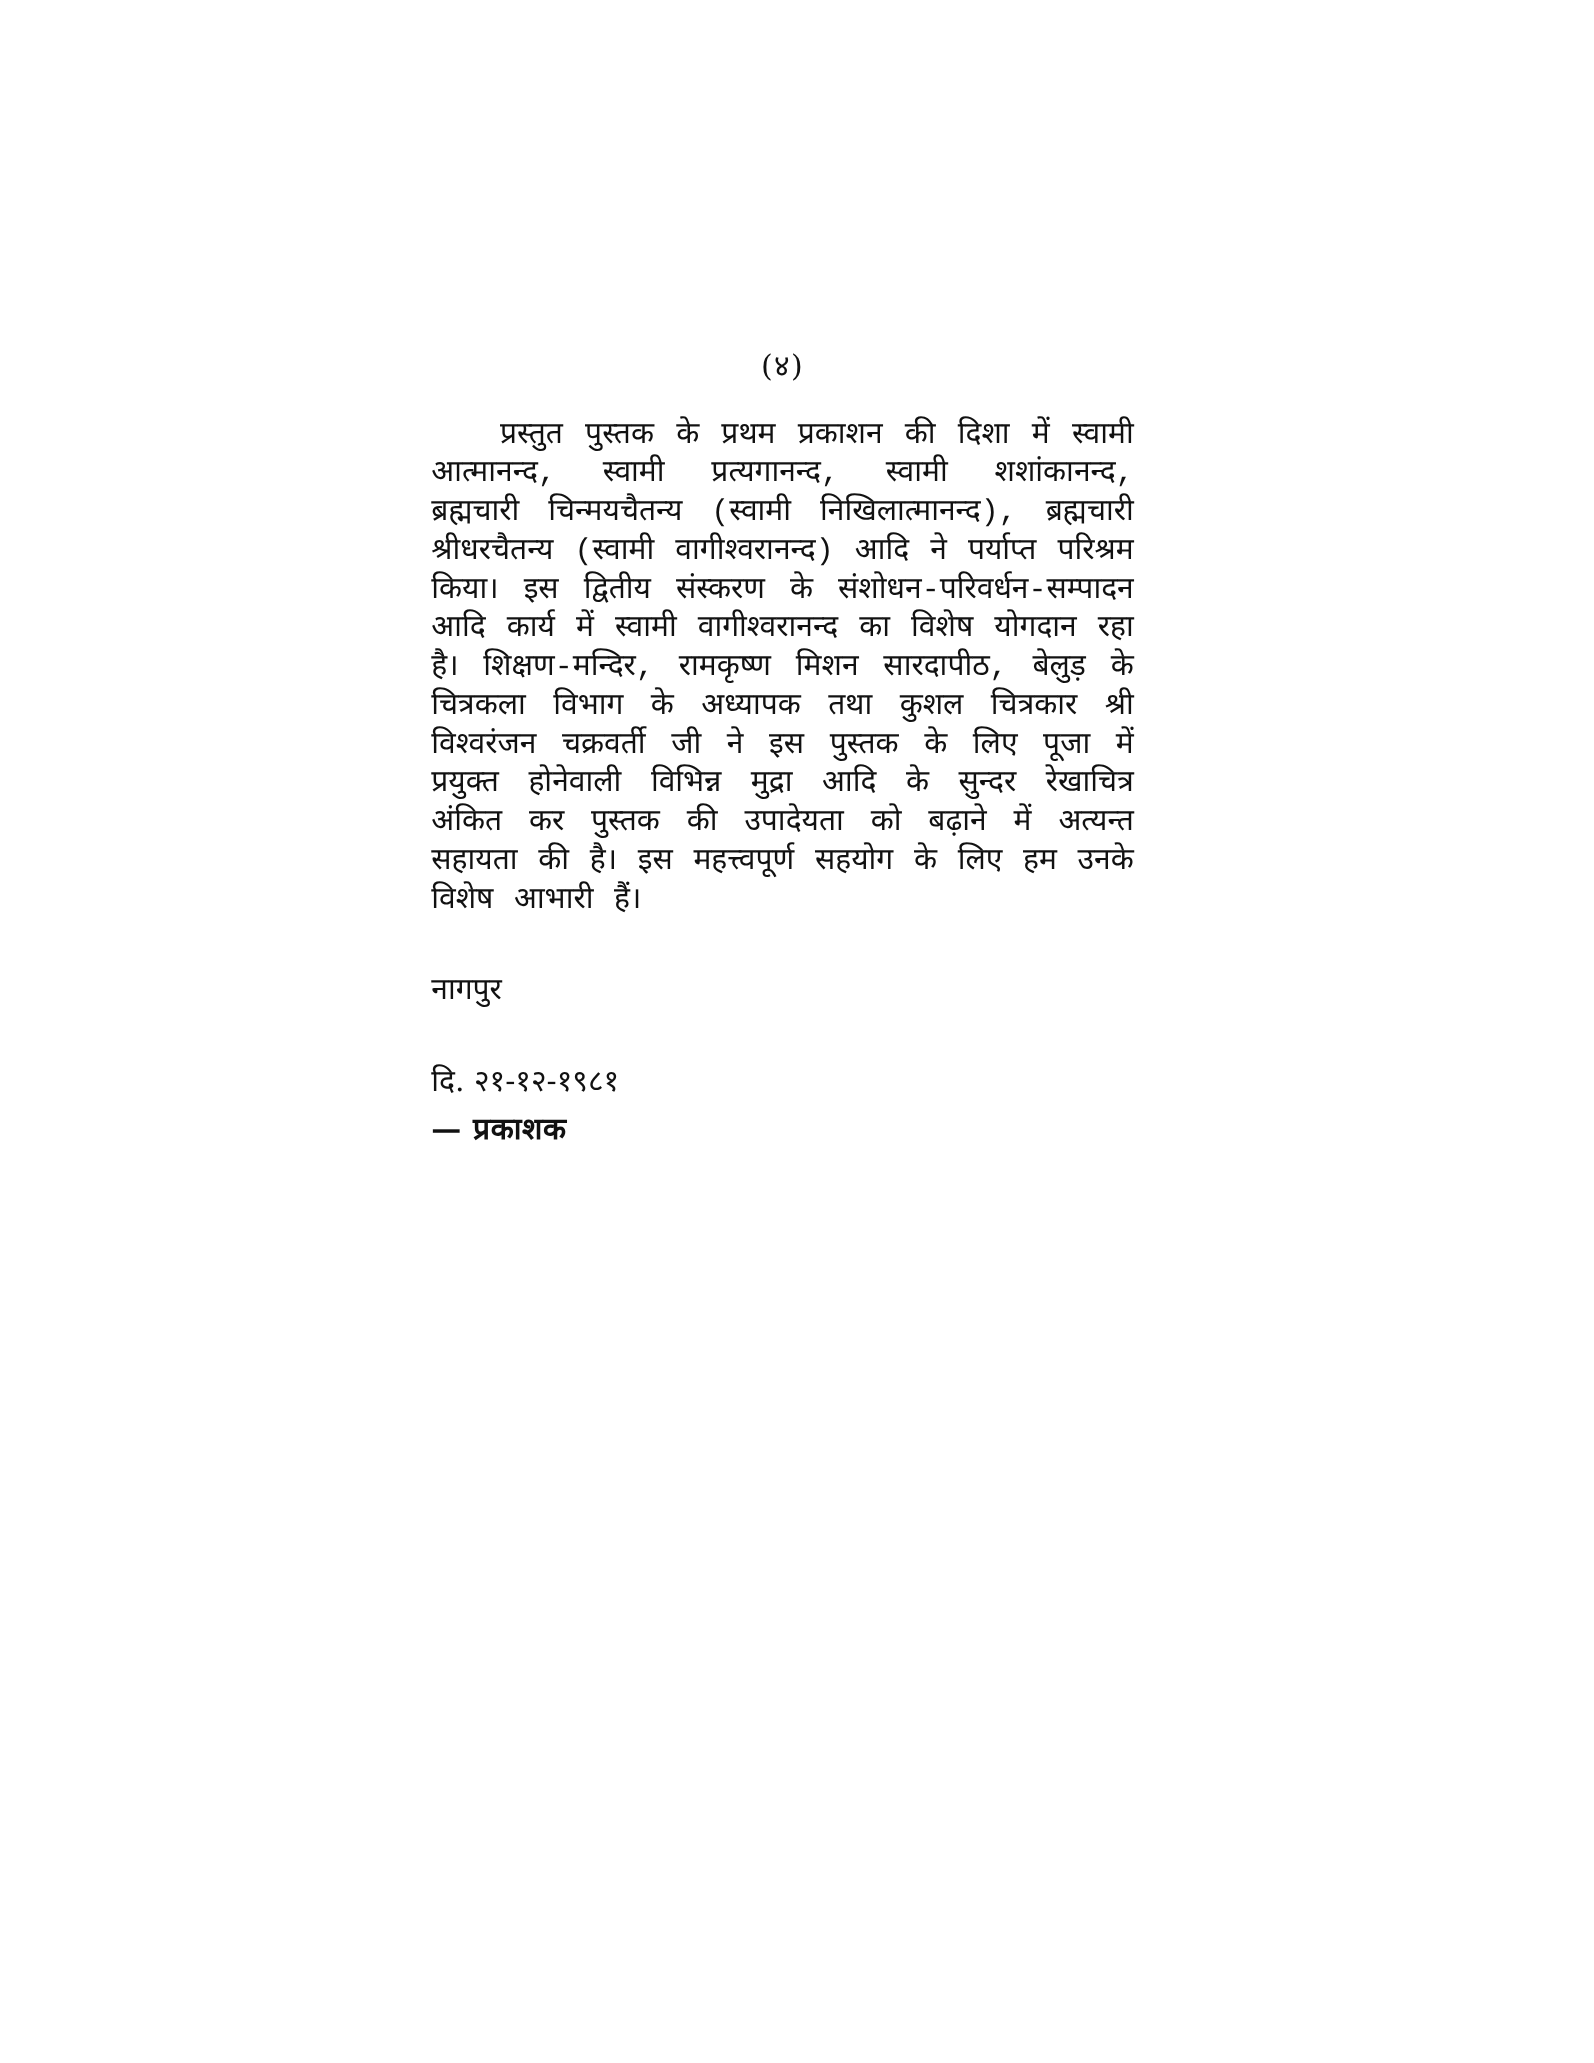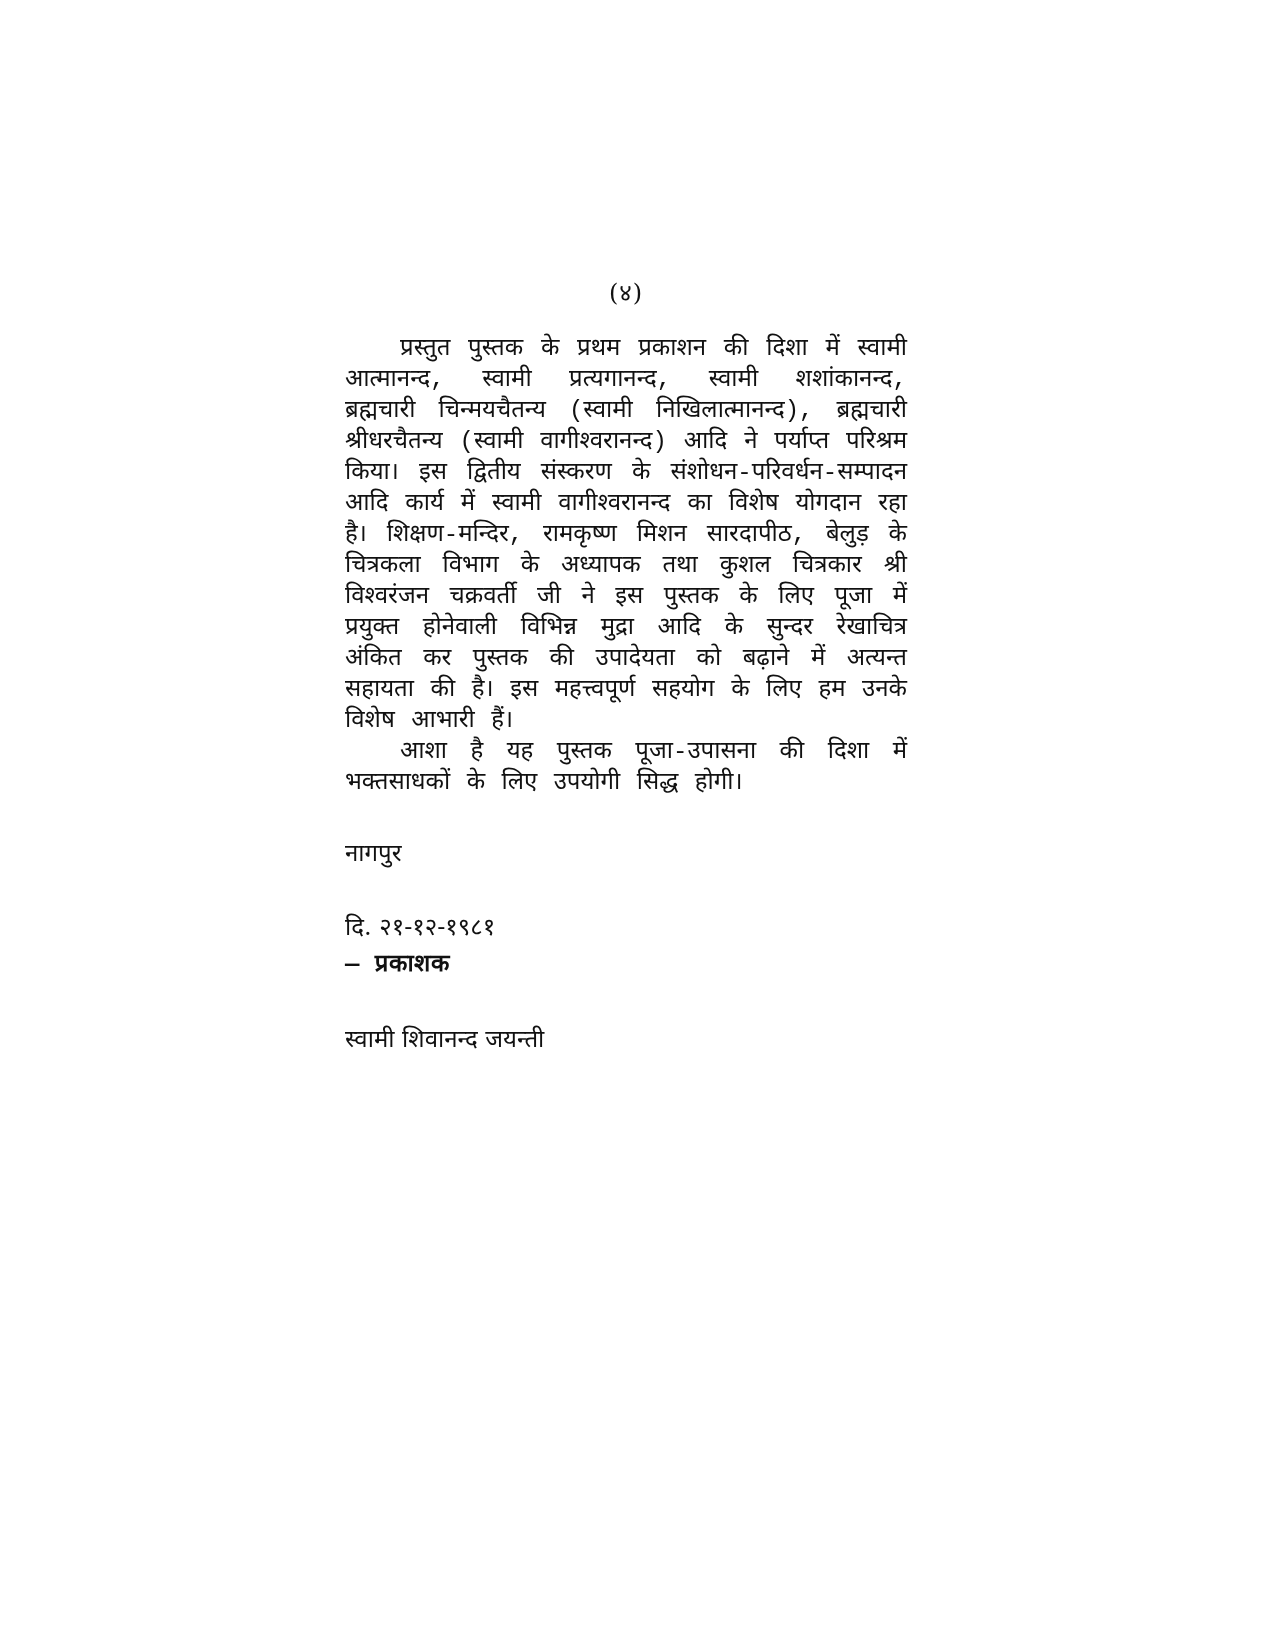--- a/index.html
+++ b/index.html
@@ -52,40 +52,37 @@
   }
   .date-row {
     display: flex;
     justify-content: space-between;
     align-items: baseline;
     flex-direction: column;
   }
   .signature {
     font-weight: bold;
     letter-spacing: 0.5px;
-    font-family: Liberation Mono, monospace;
   }
 </style>
 </head>
 <body>
 
 <div class="page">
   <div class="content">
 
     <div class="page-number">(४)</div>
 
     <p class="para">प्रस्तुत पुस्तक के प्रथम प्रकाशन की दिशा में स्वामी आत्मानन्द, स्वामी प्रत्यगानन्द, स्वामी शशांकानन्द, ब्रह्मचारी चिन्मयचैतन्य (स्वामी निखिलात्मानन्द), ब्रह्मचारी श्रीधरचैतन्य (स्वामी वागीश्वरानन्द) आदि ने पर्याप्त परिश्रम किया। इस द्वितीय संस्करण के संशोधन-परिवर्धन-सम्पादन आदि कार्य में स्वामी वागीश्वरानन्द का विशेष योगदान रहा है। शिक्षण-मन्दिर, रामकृष्ण मिशन सारदापीठ, बेलुड़ के चित्रकला विभाग के अध्यापक तथा कुशल चित्रकार श्री विश्वरंजन चक्रवर्ती जी ने इस पुस्तक के लिए पूजा में प्रयुक्त होनेवाली विभिन्न मुद्रा आदि के सुन्दर रेखाचित्र अंकित कर पुस्तक की उपादेयता को बढ़ाने में अत्यन्त सहायता की है। इस महत्त्वपूर्ण सहयोग के लिए हम उनके विशेष आभारी हैं।</p>
 
-    <p class="para">आशा है यह पुस्तक पूजा-उपासना की दिशा में भक्तसाधकों के लिए उपयोगी सिद्ध होगी।</p>
 
     <div class="colophon">
       <div class="colophon-line">नागपुर</div>
 
       <div class="date-row">
         <span class="colophon-line">दि. २१-१२-१९८१</span>
         <span class="signature">— प्रकाशक</span>
       </div>
 
-      <div class="colophon-line">स्वामी शिवानन्द जयन्ती</div>
     </div>
 
   </div>
 </div>
 
 </body></html>

